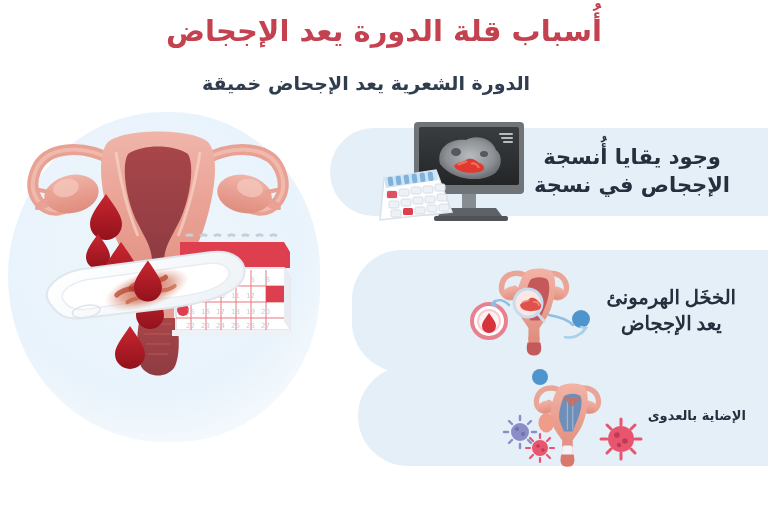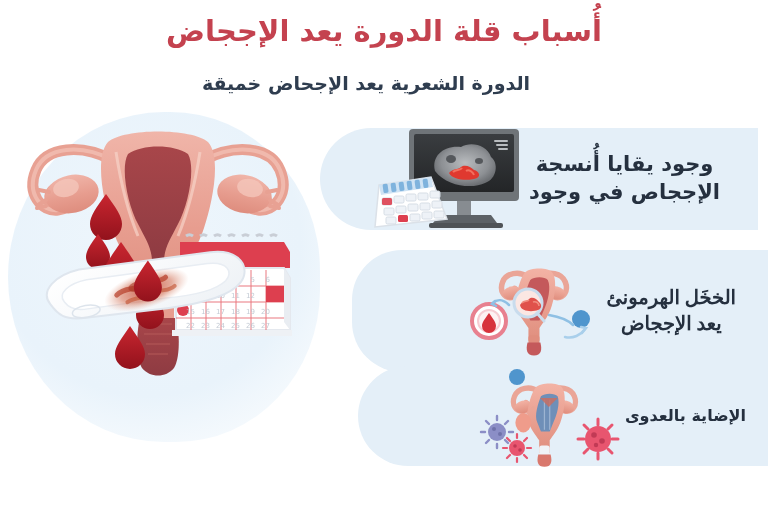--- a/index.html
+++ b/index.html
@@ -37,35 +37,35 @@
   }
   .left-art { position:absolute; left:8px; top:112px; width:312px; height:330px; }
 
   
   .card {
     position:absolute;
     background:#e4eff8;
     display:flex; align-items:center;
     direction:rtl;
   }
-  .card-1 { left:320px; top:128px; width:438px; height:102px; border-radius:52px 0 0 52px; }
+  .card-1 { left:330px; top:128px; width:438px; height:88px; border-radius:52px 0 0 52px; }
   .card-2 { left:352px; top:250px; width:416px; height:122px;  border-radius:50px 0 0 50px;font-family:Liberation Serif, serif; }
   .card-3 { left:358px; top:366px; width:410px; height:100px; border-radius:50px 0 0 50px; }
 
   .card-text {
     color:#25303f;
     font-weight:bold;
     line-height:1.32;
     text-align:center;
     direction:rtl;
     white-space:nowrap;
   }
   .card-1 .card-text { font-size:21px; margin-right:38px; }
   .card-2 .card-text { font-size:19.5px; margin-right:32px; }
-  .card-3 .card-text { font-size:16px; margin-right:22px; }
+  .card-3 .card-text { font-size:13px; margin-right:22px; }
 
   .card-art { position:relative; }
   .art1 { width:150px; height:104px; margin-right:6px; }
   .art2 { width:128px; height:96px; margin-right:10px; }
   .art3 { width:140px; height:96px; margin-right:6px; }
 
   svg { display:block; overflow:visible; }
 </style>
 </head>
 <body>
@@ -220,21 +220,21 @@
         </g>
 
         <path d="M110 16 c9 13 14 20 14 27 a14 14 0 0 1 -28 0 c0 -7 5 -14 14 -27 z" fill="url(#blood)" transform="rotate(18 110 30)"></path>
       </g>
     </svg>
   </div>
 
   <div class="card card-1">
     <div class="card-text">
       <div>وجود يقايا أُنسجة</div>
-      <div>الإججاص في وجود</div>
+      <div>الإججاص في نسجة</div>
     </div>
     <div class="card-art art1">
       <svg viewBox="0 0 150 104" width="150" height="104">
         <defs>
           <linearGradient id="scr" x1="0" y1="0" x2="0" y2="1">
             <stop offset="0%" stop-color="#3a3d40"></stop>
               <stop offset="100%" stop-color="#232527"></stop>
           </linearGradient>
           <radialGradient id="us" cx="50%" cy="45%" r="55%">
             <stop offset="0%" stop-color="#b9bcbf"></stop>

